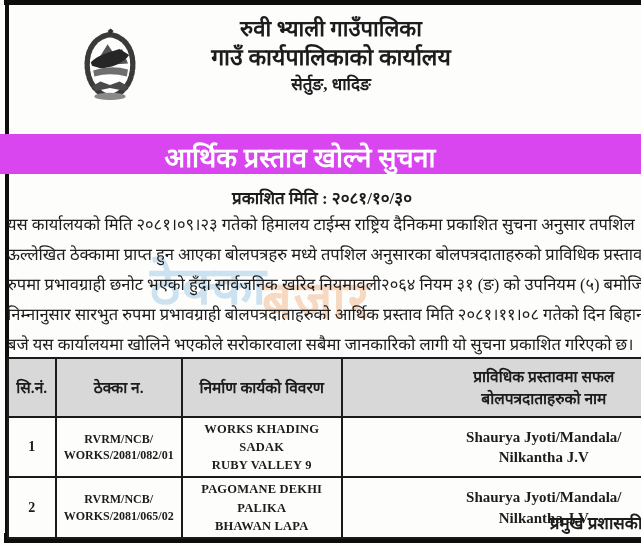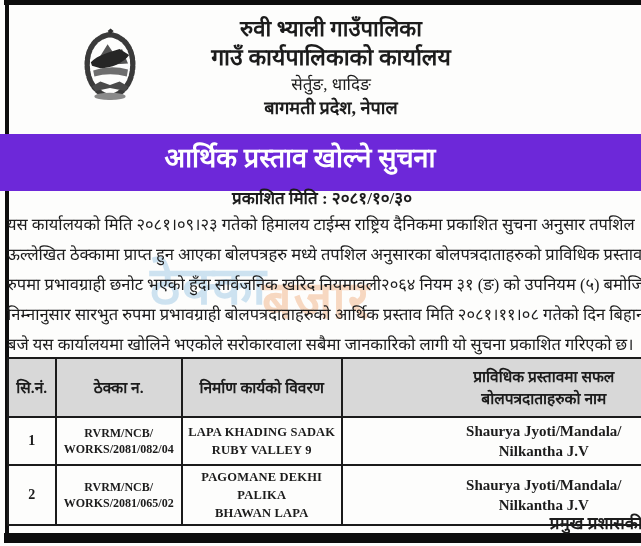--- a/index.html
+++ b/index.html
@@ -22,24 +22,24 @@
   .wm1{color:#9fc9e6;}
   .wm2{color:#f2b488;position:relative;top:14px;left:-6px;}
 
   .layer{position:relative;z-index:1;}
 
   .logo{position:absolute;left:80px;top:28px;width:60px;height:78px;}
 
   .letterhead{position:absolute;left:26px;top:16px;width:610px;text-align:center;line-height:1.18;}
   .lh1{font-size:22px;font-weight:bold;}
   .lh2{font-size:23px;font-weight:bold;margin-top:2px;}
-  .lh3{font-size:17px;font-weight:normal;margin-top:4px;}
+  .lh3{font-size:17px;font-weight:bold;margin-top:4px;}
   .lh4{font-size:18px;font-weight:bold;margin-top:3px;}
 
-  .titlebar{position:absolute;left:0;top:134px;width:641px;height:57px;background:#6d28d9;}
+  .titlebar{position:absolute;left:0;top:134px;width:641px;height:40px;background:#d946ef;}
   .titlebar span{display:block;width:600px;text-align:center;line-height:48px;
     color:#fff;font-size:27px;font-weight:bold;}
 
   .pubdate{position:absolute;left:0;top:186px;width:644px;text-align:center;
     font-size:17px;font-weight:bold;}
 
   .bodytext{position:absolute;left:7px;top:210px;width:720px;}
   .bline{white-space:nowrap;height:30px;line-height:30px;font-size:16.5px;overflow:hidden;}
 
   table.tenders{position:absolute;left:7px;top:357px;width:740px;
@@ -86,21 +86,20 @@
         <path d="M22 70 Q 50 60 80 68 L 78 80 Q 50 72 24 80 Z" fill="#6e6e6e"></path>
         <path d="M20 96 L 34 88 L 50 94 L 66 88 L 80 96 L 76 104 L 50 99 L 26 104 Z" fill="#4a4a4a"></path>
         <ellipse cx="50" cy="113" rx="26" ry="6" fill="#8a8a8a"></ellipse>
       </svg>
     </div>
 
     <div class="letterhead">
       <div class="lh1">रुवी भ्याली गाउँपालिका</div>
       <div class="lh2">गाउँ कार्यपालिकाको कार्यालय</div>
       <div class="lh3">सेर्तुङ, धादिङ</div>
-      <div class="lh4">बागमती प्रदेश, नेपाल</div>
     </div>
 
     <div class="titlebar">
       <span>आर्थिक प्रस्ताव खोल्ने सुचना</span>
     </div>
 
     <div class="pubdate">प्रकाशित मिति : २०८१/१०/३०</div>
 
     <div class="bodytext">
       <div class="bline">यस कार्यालयको मिति २०८१।०९।२३ गतेको हिमालय टाईम्स राष्ट्रिय दैनिकमा प्रकाशित सुचना अनुसार तपशिल</div>
@@ -124,24 +123,24 @@
         <th>निर्माण कार्यको विवरण</th>
         <th>
           <div>प्राविधिक प्रस्तावमा सफल</div>
           <div>बोलपत्रदाताहरुको नाम</div>
         </th>
       </tr>
       <tr>
         <td class="sn">1</td>
         <td class="contract">
           <div>RVRM/NCB/</div>
-          <div>WORKS/2081/082/04</div>
+          <div>WORKS/2081/082/01</div>
         </td>
         <td class="work">
-          <div>LAPA KHADING SADAK</div>
+          <div>WORKS KHADING SADAK</div>
           <div>RUBY VALLEY 9</div>
         </td>
         <td class="bidder">
           <div>Shaurya Jyoti/Mandala/</div>
           <div>Nilkantha J.V</div>
         </td>
       </tr>
       <tr>
         <td class="sn">2</td>
         <td class="contract">

